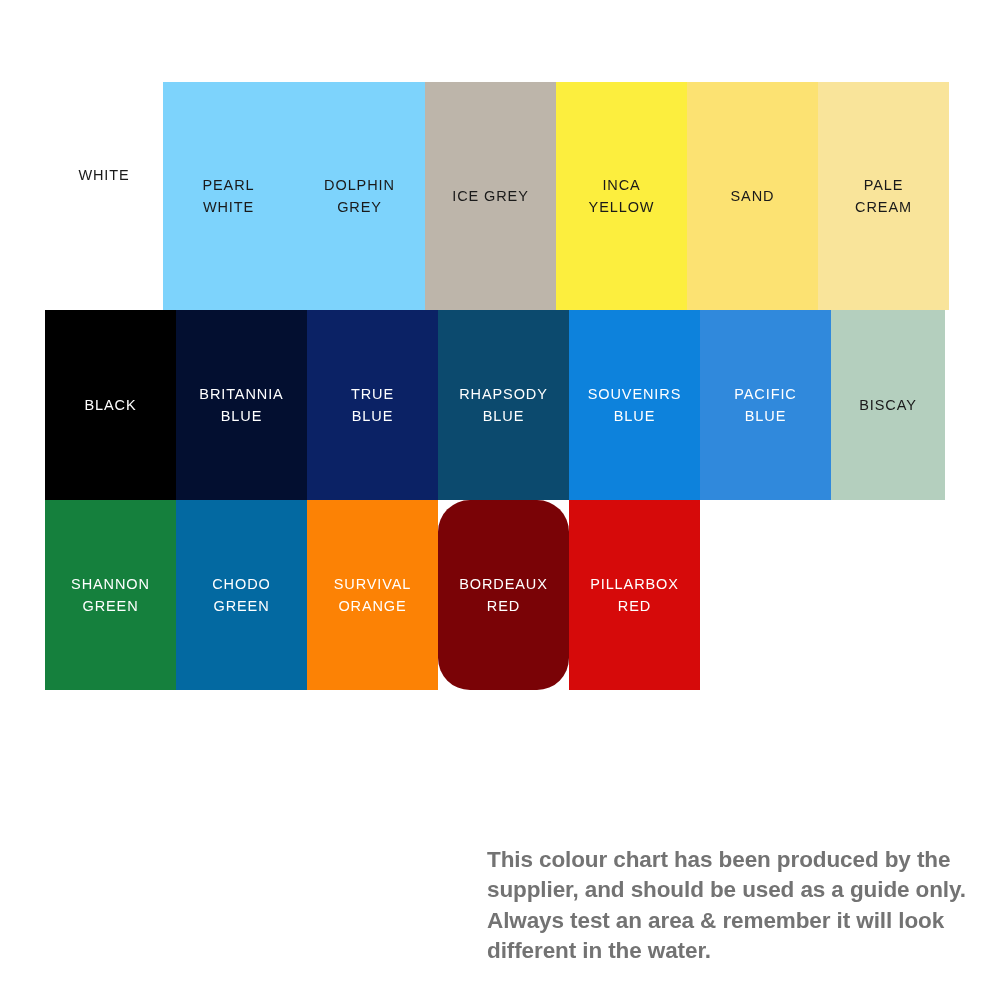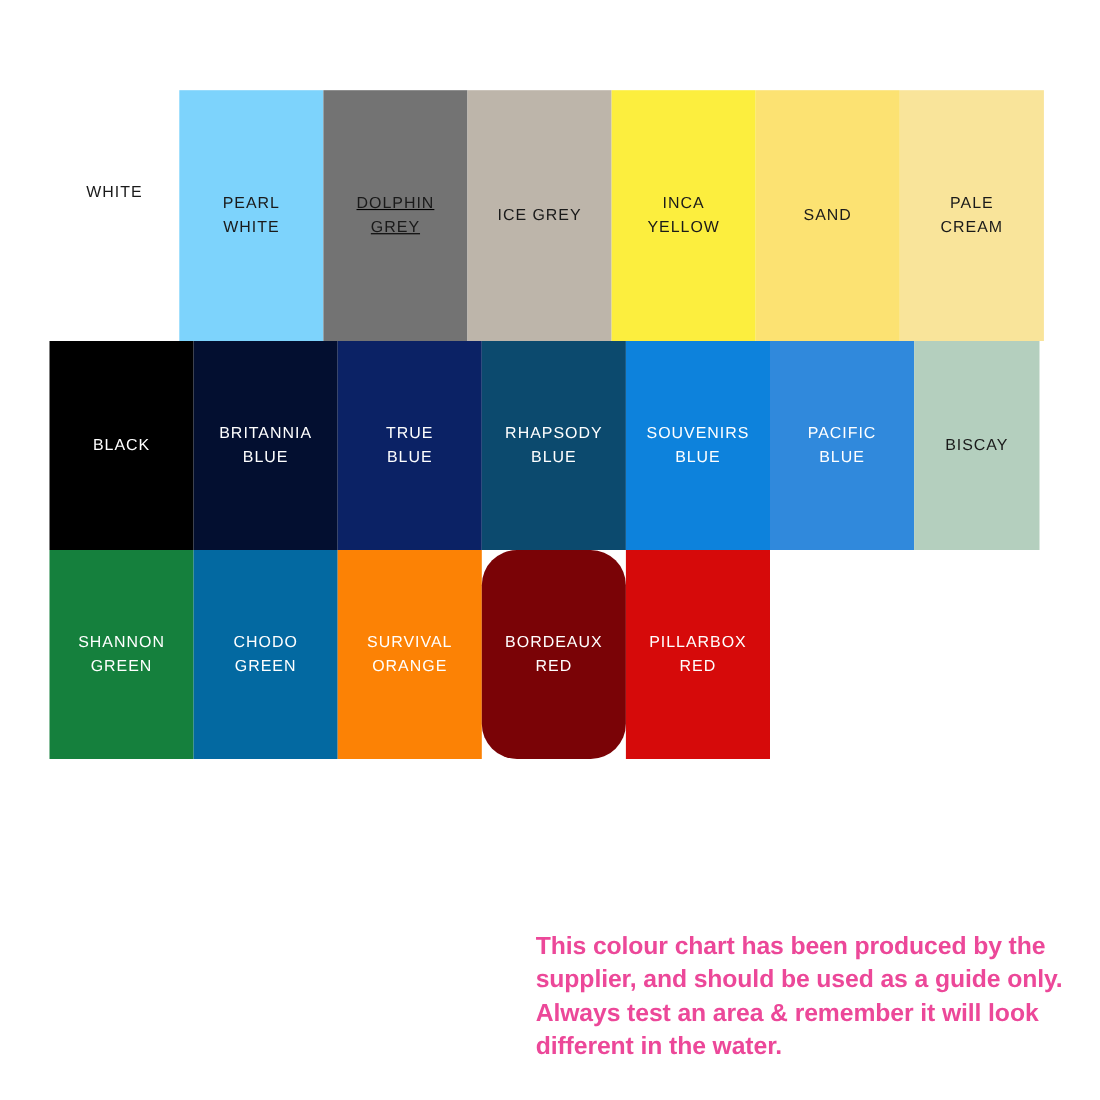--- a/index.html
+++ b/index.html
@@ -90,21 +90,21 @@
 
   .swatch-name.dark  { color: #1a1a1a; }
   .swatch-name.light { color: #ffffff; }
 
   
   .disclaimer {
     position: absolute;
     left: 487px;
     top: 845px;
     width: 505px;
-    color: #ec4899;
+    color: #737373;
     font-family: "Liberation Sans", sans-serif;
     font-size: 22.5px;
     font-weight: bold;
     line-height: 1.35;
     letter-spacing: -0.1px;
   }
 </style>
 </head>
 <body>
 
@@ -113,21 +113,21 @@
   <div class="swatch-grid">
 
     <div class="swatch-row row-1" style="position:relative;">
       <div class="swatch-label-only">
         <span class="swatch-name dark">WHITE</span>
       </div>
       <div class="swatch" style="background: #7dd3fc;">
         <span class="swatch-name dark">PEARL
 WHITE</span>
       </div>
-      <div class="swatch" style="background: #737373; text-decoration: underline;">
+      <div class="swatch" style="background: #7dd3fc;">
         <span class="swatch-name dark">DOLPHIN
 GREY</span>
       </div>
       <div class="swatch" style="background: rgb(189, 181, 170);">
         <span class="swatch-name dark">ICE GREY</span>
       </div>
       <div class="swatch" style="background: rgb(252, 238, 62);">
         <span class="swatch-name dark">INCA
 YELLOW</span>
       </div>

